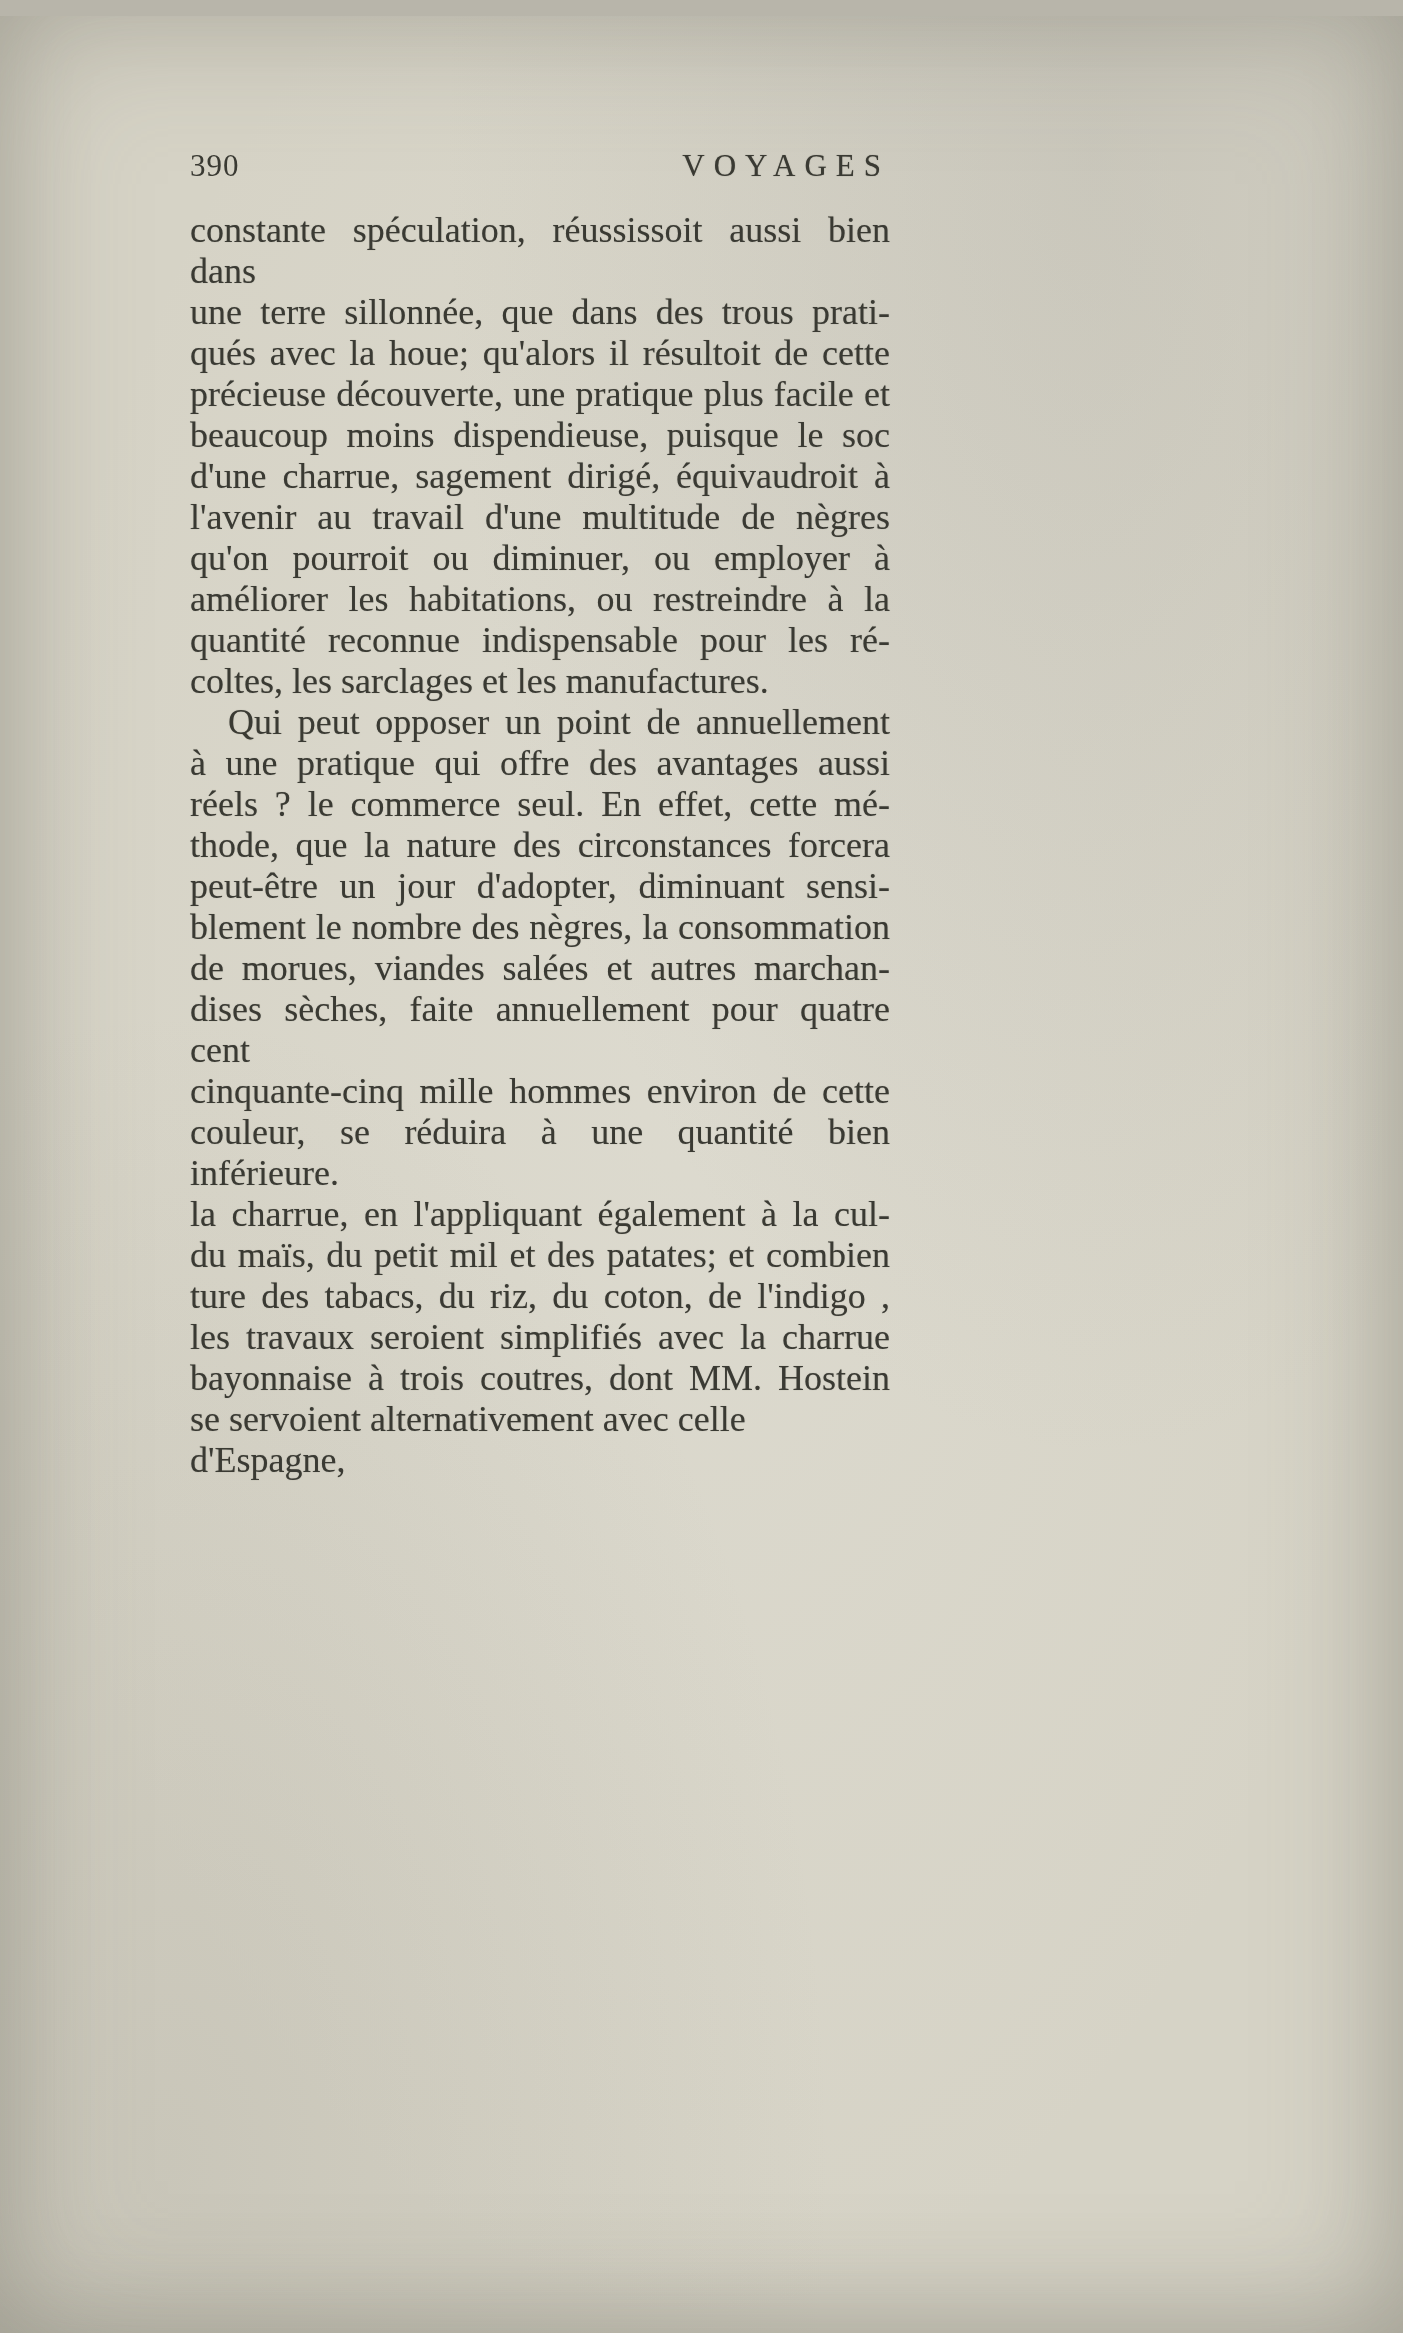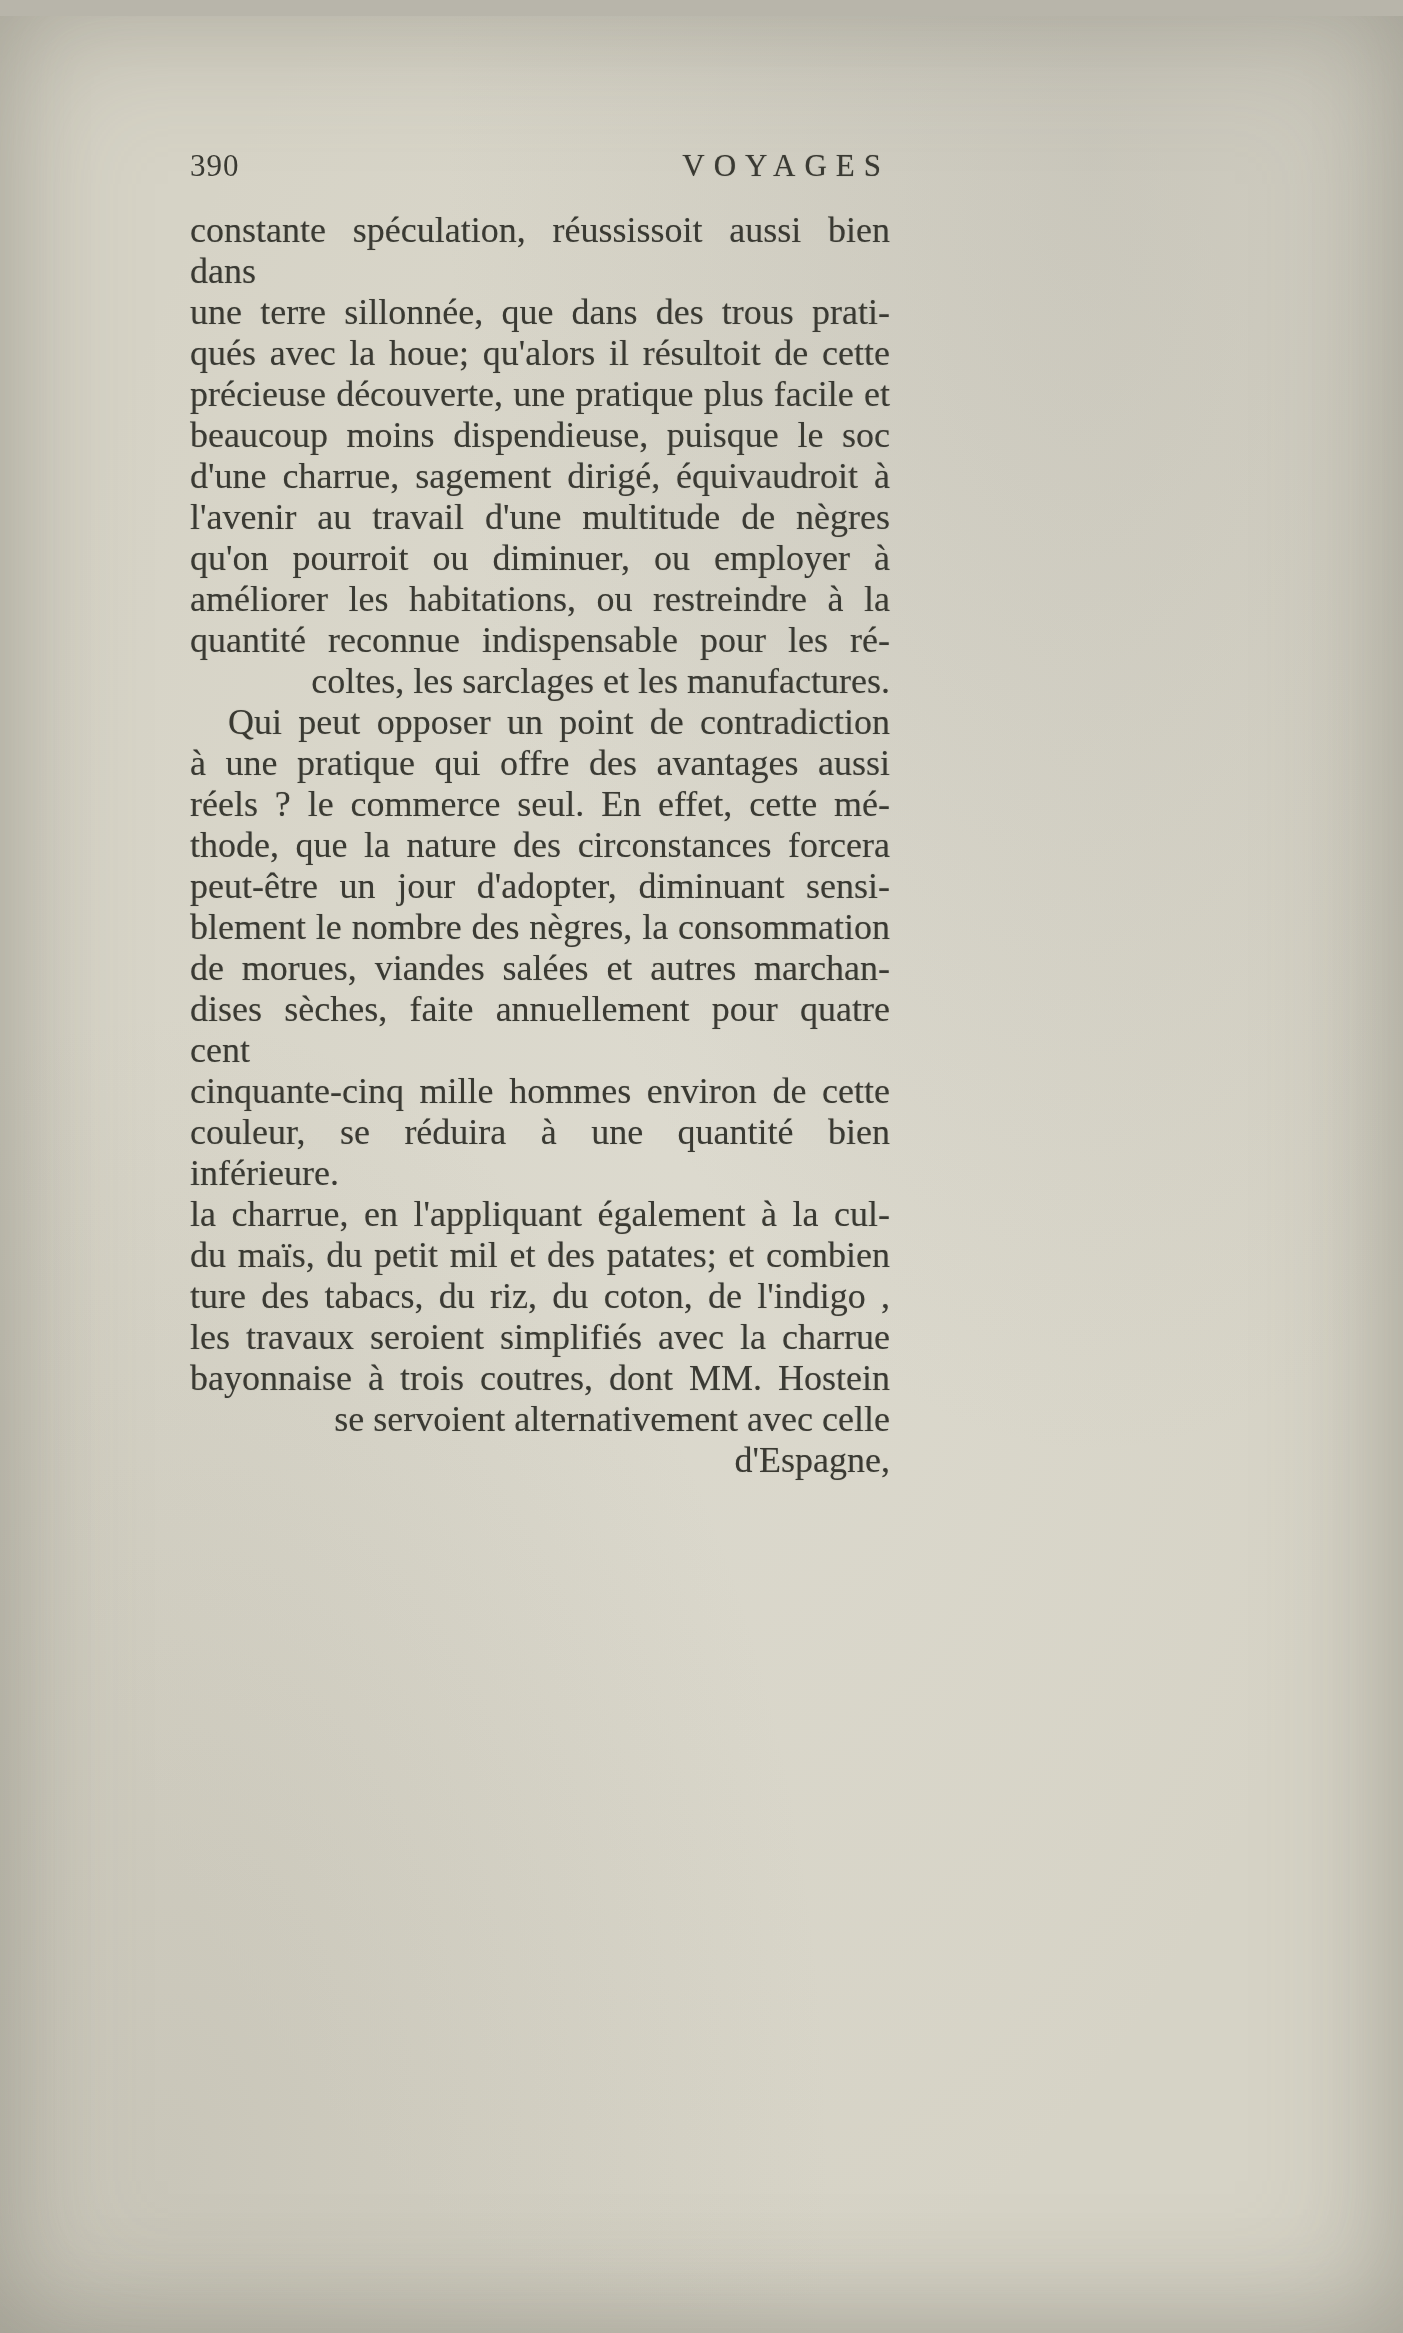--- a/index.html
+++ b/index.html
@@ -52,21 +52,20 @@
     text-shadow: 0 0 1px rgba(58,58,51,0.55);
   }
   .text-block {
     font-size: 36px;
     line-height: 41px;
     text-shadow: 0 0 1px rgba(58,58,51,0.35);
   }
   .paragraph { margin: 0; }
   .line {
     white-space: normal;
-    text-align: right;
   }
   .line.justify {
     text-align: justify;
     text-align-last: justify;
   }
   .line.indent {
     text-indent: 38px;
   }
 </style>
 </head>
@@ -86,21 +85,21 @@
           <div class="line justify">précieuse découverte, une pratique plus facile et</div>
           <div class="line justify">beaucoup moins dispendieuse, puisque le soc</div>
           <div class="line justify">d'une charrue, sagement dirigé, équivaudroit à</div>
           <div class="line justify">l'avenir au travail d'une multitude de nègres</div>
           <div class="line justify">qu'on pourroit ou diminuer, ou employer à</div>
           <div class="line justify">améliorer les habitations, ou restreindre à la</div>
           <div class="line justify">quantité reconnue indispensable pour les ré-</div>
           <div class="line">coltes, les sarclages et les manufactures.</div>
         </div>
         <div class="paragraph">
-          <div class="line justify indent">Qui peut opposer un point de contradiction</div>
+          <div class="line justify indent">Qui peut opposer un point de annuellement</div>
           <div class="line justify">à une pratique qui offre des avantages aussi</div>
           <div class="line justify">réels ? le commerce seul. En effet, cette mé-</div>
           <div class="line justify">thode, que la nature des circonstances forcera</div>
           <div class="line justify">peut-être un jour d'adopter, diminuant sensi-</div>
           <div class="line justify">blement le nombre des nègres, la consommation</div>
           <div class="line justify">de morues, viandes salées et autres marchan-</div>
           <div class="line justify">dises sèches, faite annuellement pour quatre cent</div>
           <div class="line justify">cinquante-cinq mille hommes environ de cette</div>
           <div class="line justify">couleur, se réduira à une quantité bien inférieure.</div>
           <div class="line justify">la charrue, en l'appliquant également à la cul-</div>

